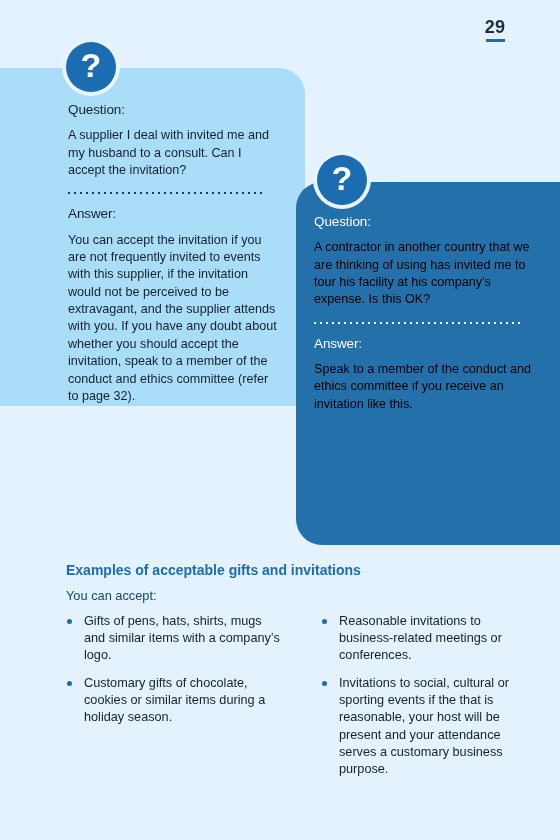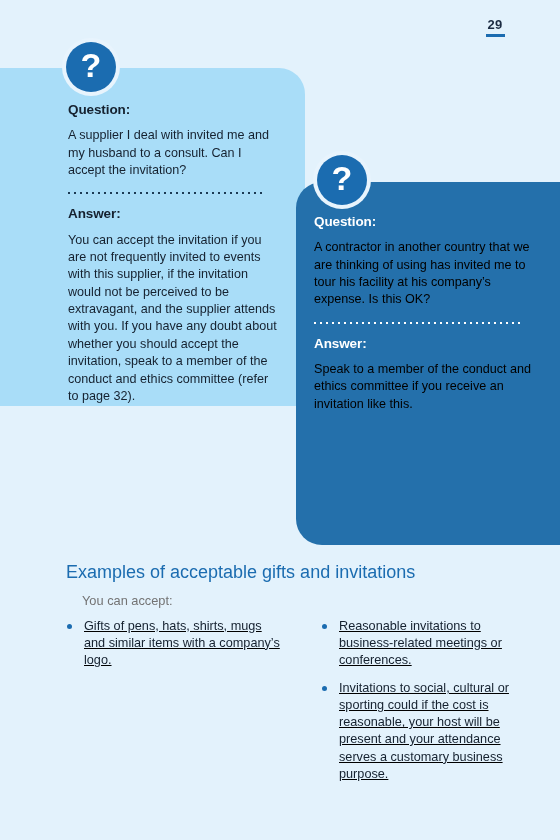--- a/index.html
+++ b/index.html
@@ -26,21 +26,21 @@
 
   
   .page-number-wrap {
     position: absolute;
     top: 18px;
     right: 50px;
     text-align: center;
     width: 30px;
   }
   .page-number {
-    font-size: 13px;
+    font-size: 18px;
     font-weight: bold;
     color: #1c2c42;
     letter-spacing: 0.2px;
     line-height: 1;
   }
   .page-number-rule {
     margin: 3px auto 0 auto;
     width: 19px;
     height: 3px;
     background: #1b6cb0;
@@ -91,21 +91,21 @@
     font-weight: bold;
     font-family: "Liberation Sans", sans-serif;
     line-height: 1;
   }
   .q-badge span { transform: translateY(-2px); }
   .q-badge-1 { left: 66px; top: 42px; }
   .q-badge-2 { left: 317px; top: 155px; }
 
   
   .qa-label {
-    font-weight: bold;
+    font-weight: normal;
     font-size: 13.5px;
     line-height: 1.2;
     margin: 0 0 9px 0;
     letter-spacing: -0.1px;
   }
   .qa-text {
     font-size: 12.6px;
     line-height: 1.38;
     margin: 0;
   }
@@ -128,35 +128,34 @@
 
   
   .examples {
     position: absolute;
     left: 66px;
     top: 562px;
     width: 470px;
   }
   .examples-title {
     color: #1b6cb0;
-    font-size: 18px;
-    font-weight: normal;
+    font-size: 14px;
+    font-weight: bold;
     line-height: 1.22;
     margin: 0 0 9px 0;
   }
   .examples-intro {
-    color: #737373;
+    color: #0c4a6e;
     font-size: 12.8px;
     line-height: 1.3;
-    margin: 0 0 8px 16px;
+    margin: 0 0 8px 0;
   }
   .bullet-columns {
     display: flex;
     gap: 40px;
-    text-decoration: underline;
   }
   .bullet-col { width: 220px; }
   .bullet-list {
     list-style: none;
     margin: 0;
     padding: 0;
   }
   .bullet-item {
     position: relative;
     padding-left: 18px;
@@ -215,30 +214,34 @@
   <div class="examples">
     <h2 class="examples-title">Examples of acceptable gifts and invitations</h2>
     <p class="examples-intro">You can accept:</p>
     <div class="bullet-columns">
       <div class="bullet-col">
         <ul class="bullet-list">
           <li class="bullet-item">
             <span class="bullet-dot"></span>
             <span>Gifts of pens, hats, shirts, mugs and similar items with a company’s logo.</span>
           </li>
+          <li class="bullet-item">
+            <span class="bullet-dot"></span>
+            <span>Customary gifts of chocolate, cookies or similar items during a holiday season.</span>
+          </li>
         </ul>
       </div>
       <div class="bullet-col">
         <ul class="bullet-list">
           <li class="bullet-item">
             <span class="bullet-dot"></span>
             <span>Reasonable invitations to business-related meetings or conferences.</span>
           </li>
           <li class="bullet-item">
             <span class="bullet-dot"></span>
-            <span>Invitations to social, cultural or sporting could if the cost is reasonable, your host will be present and your attendance serves a customary business purpose.</span>
+            <span>Invitations to social, cultural or sporting events if the that is reasonable, your host will be present and your attendance serves a customary business purpose.</span>
           </li>
         </ul>
       </div>
     </div>
   </div>
 
 </div>
 
 </body></html>

